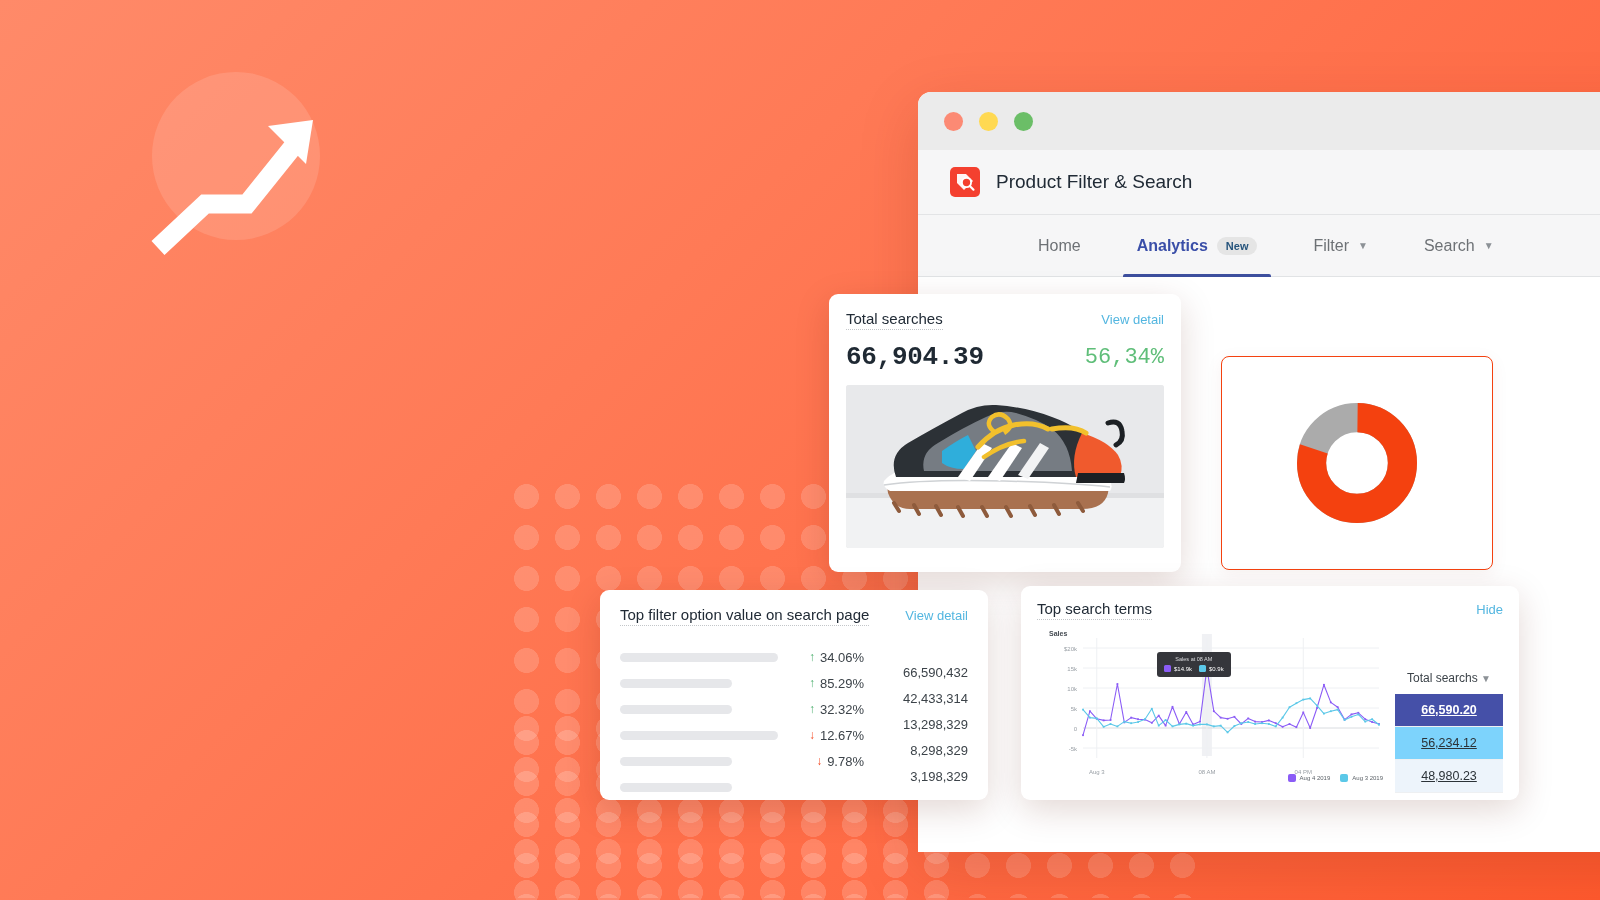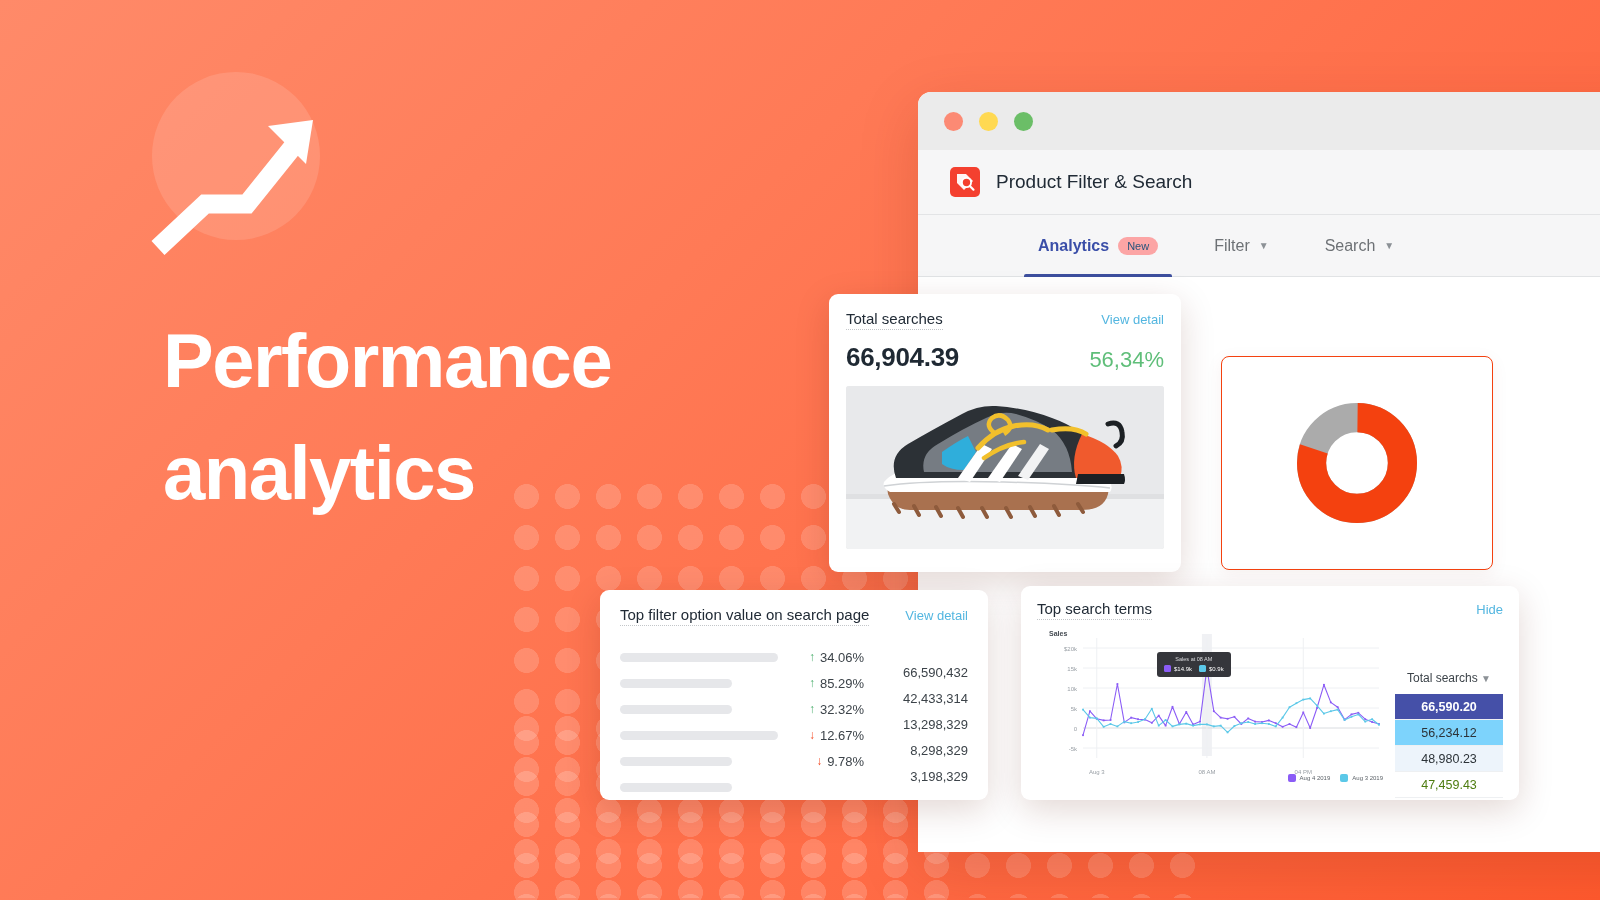--- a/index.html
+++ b/index.html
@@ -119,24 +119,24 @@
   .nav-item.active { color: #3a4ea8; font-weight: bold; }
   .nav-item.active::after {
     content: "";
     position: absolute;
     left: 14px; right: 14px; bottom: -1px;
     height: 3px;
     background: #3d4f9e;
     border-radius: 2px 2px 0 0;
   }
   .badge-new {
-    background: #fca5a5;
+    background: #e5e5e5;
     color: #26547c;
     font-size: 11px;
-    font-weight: normal;
+    font-weight: bold;
     padding: 3px 9px;
     border-radius: 10px;
   }
   .caret { font-size: 10px; color: #8c9196; }
 
   .app-body { background: #ffffff; height: 100%; }
 
   
   .donut-card {
     position: absolute;
@@ -163,22 +163,23 @@
   .card-head {
     display: flex; justify-content: space-between; align-items: baseline;
   }
   .card-title {
     font-size: 15px; font-weight: normal; color: #212b36;
     border-bottom: 1.5px dotted #c3c6c9;
     padding-bottom: 2px;
   }
   .link-blue { font-size: 13px; color: #53B6E0; cursor: pointer; }
   .metric-row {
-    display: flex; justify-content: space-between; align-items: flex-end;
+    display: flex; justify-content: space-between; align-items: center;
     margin-top: 12px;
+    font-family: Liberation Mono, monospace;
   }
   .metric-value { font-size: 26px; font-weight: bold; color: #1f2933; letter-spacing: -0.3px; }
   .metric-delta { font-size: 22px; color: #5FBE79; }
   .shoe-img {
     margin-top: 13px;
     width: 318px; height: 163px;
     border-radius: 3px;
     position: relative;
     overflow: hidden;
     background: linear-gradient(180deg, #e9eaec 0%, #e4e5e7 62%, #f4f5f6 63%, #eceded 100%);
@@ -248,24 +249,25 @@
   }
   .lg-item { display: flex; gap: 4px; align-items: center; font-size: 6px; color: #5c6268; }
   .lg-sw { width: 8px; height: 8px; border-radius: 2px; }
 
   .terms-right { width: 130px; margin-left: 8px; margin-top: 36px; }
   .terms-sel {
     font-size: 12px; color: #3c4349;
     text-align: center; padding: 5px 0 9px 0;
   }
   .term-cell {
-    height: 26px;
+    height: 33px;
     display: flex; align-items: center; justify-content: center;
     font-size: 12.5px;
     border-bottom: 1px solid #eef0f2;
+    text-decoration: underline;
   }
   .tc-1 { background: #4550A8; color: #ffffff; font-weight: bold; }
   .tc-2 { background: #7dd3fc; color: #2c3338; }
   .tc-3 { background: #EDF4FB; color: #2c3338; }
   .tc-4 { background: #ffffff; color: #4d7c0f; }
 </style>
 </head>
 <body>
 
 <div class="stage">
@@ -274,44 +276,43 @@
   <div class="dot-grid-2"></div>
 
   <div class="hero-circle"></div>
   <div class="hero-arrow">
     <svg width="180" height="155" viewBox="0 0 180 155">
       <path d="M8 148 L55 104 L97 104 L150 38" stroke="#ffffff" stroke-width="19" fill="none" stroke-linejoin="miter" stroke-linecap="butt"></path>
       <path d="M118 26 L163 20 L156 64 Z" fill="#ffffff"></path>
     </svg>
   </div>
 
-  <div class="hero-title">
-    <div>Performance</div>
-    <div>analytics</div>
-  </div>
 
   <div class="browser">
     <div class="browser-bar">
       <div class="tl-dot tl-red"></div>
       <div class="tl-dot tl-yellow"></div>
       <div class="tl-dot tl-green"></div>
     </div>
 
     <div class="app-header">
       <div class="app-logo">
         <svg width="22" height="22" viewBox="0 0 22 22">
           <path d="M3 3 h9 l7 7 -9 9 -7 -7 z" fill="#ffffff" opacity="0.95"></path>
           <circle cx="12.5" cy="11.5" r="4.6" fill="#F4402F" stroke="#ffffff" stroke-width="1.8"></circle>
           <line x1="15.8" y1="15" x2="19.5" y2="18.7" stroke="#ffffff" stroke-width="2.2" stroke-linecap="round"></line>
         </svg>
       </div>
       <div class="app-title">Product Filter &amp; Search</div>
     </div>
 
     <div class="app-nav">
+      <div class="nav-item">
+        <span>Home</span>
+      </div>
       <div class="nav-item active">
         <span>Analytics</span>
         <span class="badge-new">New</span>
       </div>
       <div class="nav-item">
         <span>Filter</span>
         <span class="caret">▼</span>
       </div>
       <div class="nav-item">
         <span>Search</span>

